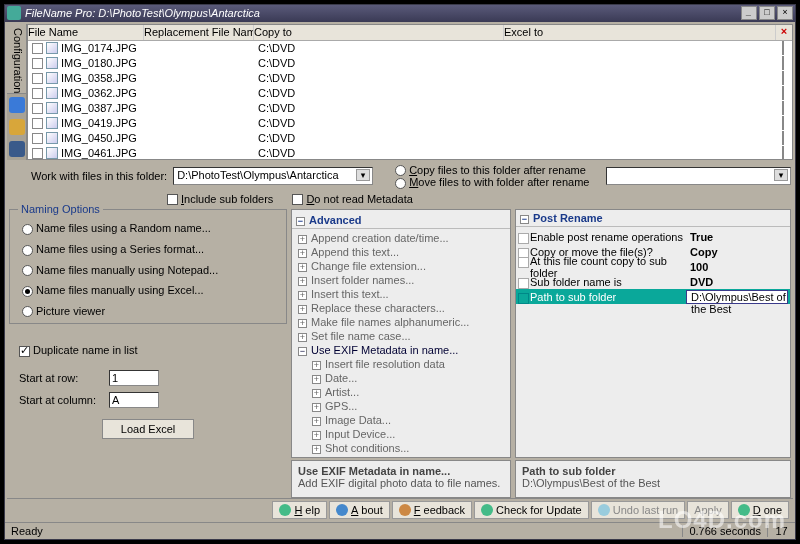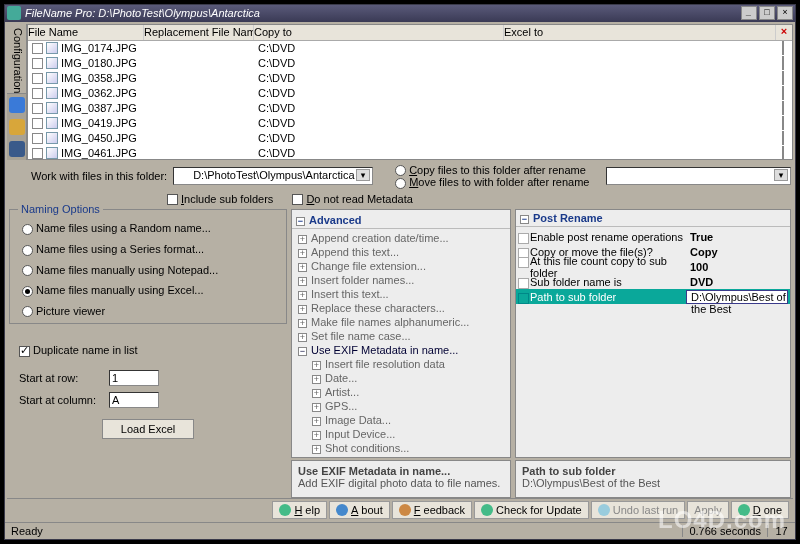--- a/index.html
+++ b/index.html
@@ -19,21 +19,21 @@
 .gridhead .col { padding: 1px 0; border-right: 1px solid #ccc; overflow: hidden; white-space: nowrap; }
 .gridhead .closex { width: 16px; background: #e8e4da; color: #c00; font-weight: bold; text-align: center; cursor: pointer; }
 .gridbody { flex: 1; overflow-y: auto; }
 .gridrow { display: flex; height: 15px; align-items: center; }
 .gridrow .cell { padding: 0 4px; overflow: hidden; white-space: nowrap; display: flex; align-items: center; }
 .chk { width: 11px; height: 11px; border: 1px solid #888; background: #fff; margin-right: 3px; flex-shrink: 0; }
 .fileicon { width: 12px; height: 12px; background: linear-gradient(135deg,#fff,#cce); border: 1px solid #79a; margin-right: 3px; flex-shrink: 0; }
 .endchk { width: 16px; text-align: center; }
 .midrow { display: flex; align-items: center; padding: 4px 2px 2px 24px; gap: 6px; }
 .midrow label { white-space: nowrap; }
-.combo { background: #fff; border: 1px inset #888; padding: 1px 14px 1px 19px; height: 18px; position: relative; min-width: 40px; }
+.combo { background: #fff; border: 1px inset #888; padding: 1px 14px 1px 3px; height: 18px; position: relative; min-width: 40px; }
 .combo::after { content: "▾"; position: absolute; right: 2px; top: 1px; background: #ddd; border: 1px solid #999; width: 12px; text-align: center; font-size: 9px; }
 .radio { width: 11px; height: 11px; border: 1px solid #555; border-radius: 50%; background: #fff; display: inline-block; vertical-align: middle; margin-right: 3px; position: relative; }
 .radio.sel::after { content: ""; position: absolute; top: 2px; left: 2px; width: 5px; height: 5px; background: #000; border-radius: 50%; }
 .checkbox { width: 11px; height: 11px; border: 1px solid #555; background: #fff; display: inline-block; vertical-align: middle; margin-right: 3px; position: relative; }
 .checkbox.sel::after { content: "✓"; position: absolute; top: -3px; left: 0; font-size: 11px; }
 .checkrow { padding: 2px 2px 4px 160px; }
 .checkrow label { margin-right: 16px; }
 .lower { flex: 1; display: flex; padding: 0 2px; gap: 4px; }
 .groupbox { border: 1px solid #888; padding: 8px 6px 2px 6px; position: relative; background: #b6b0a4; }
 .groupbox .legend { position: absolute; top: -7px; left: 8px; background: #b6b0a4; padding: 0 3px; color: #1a3a8a; }

